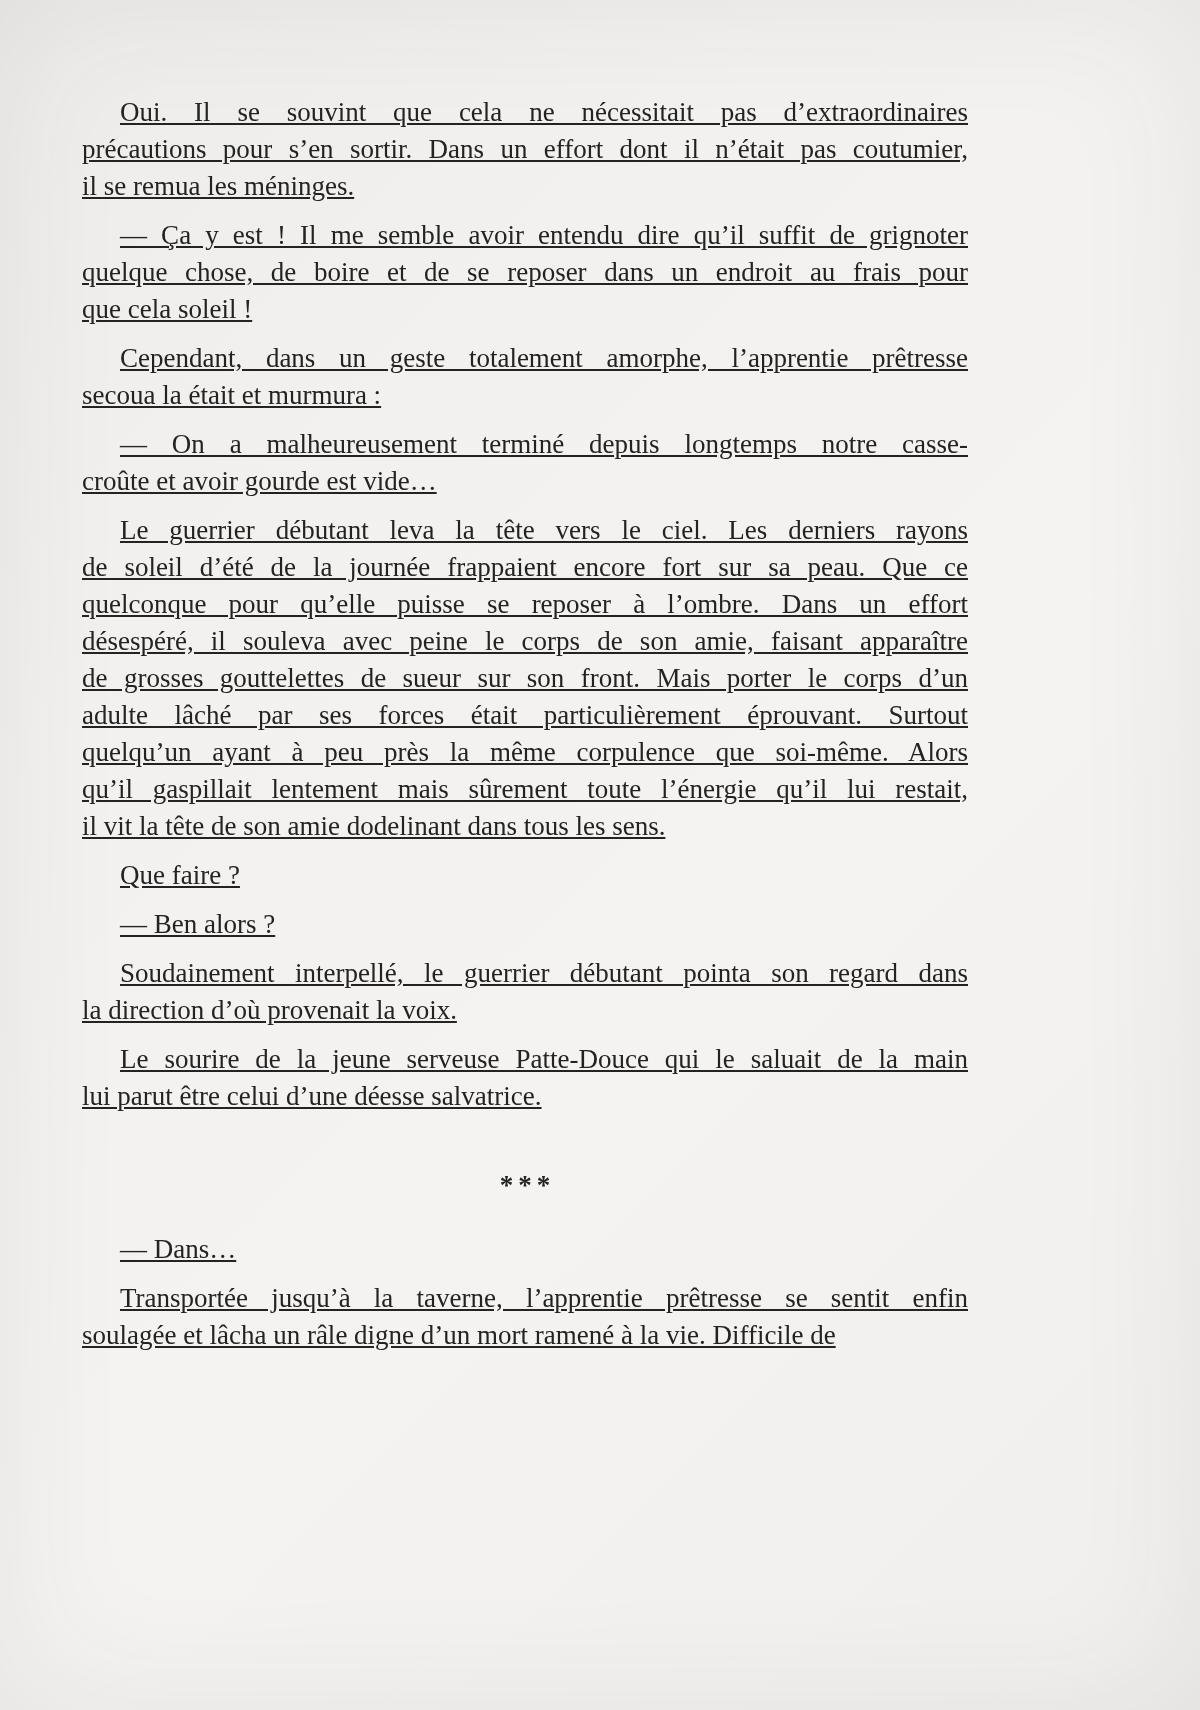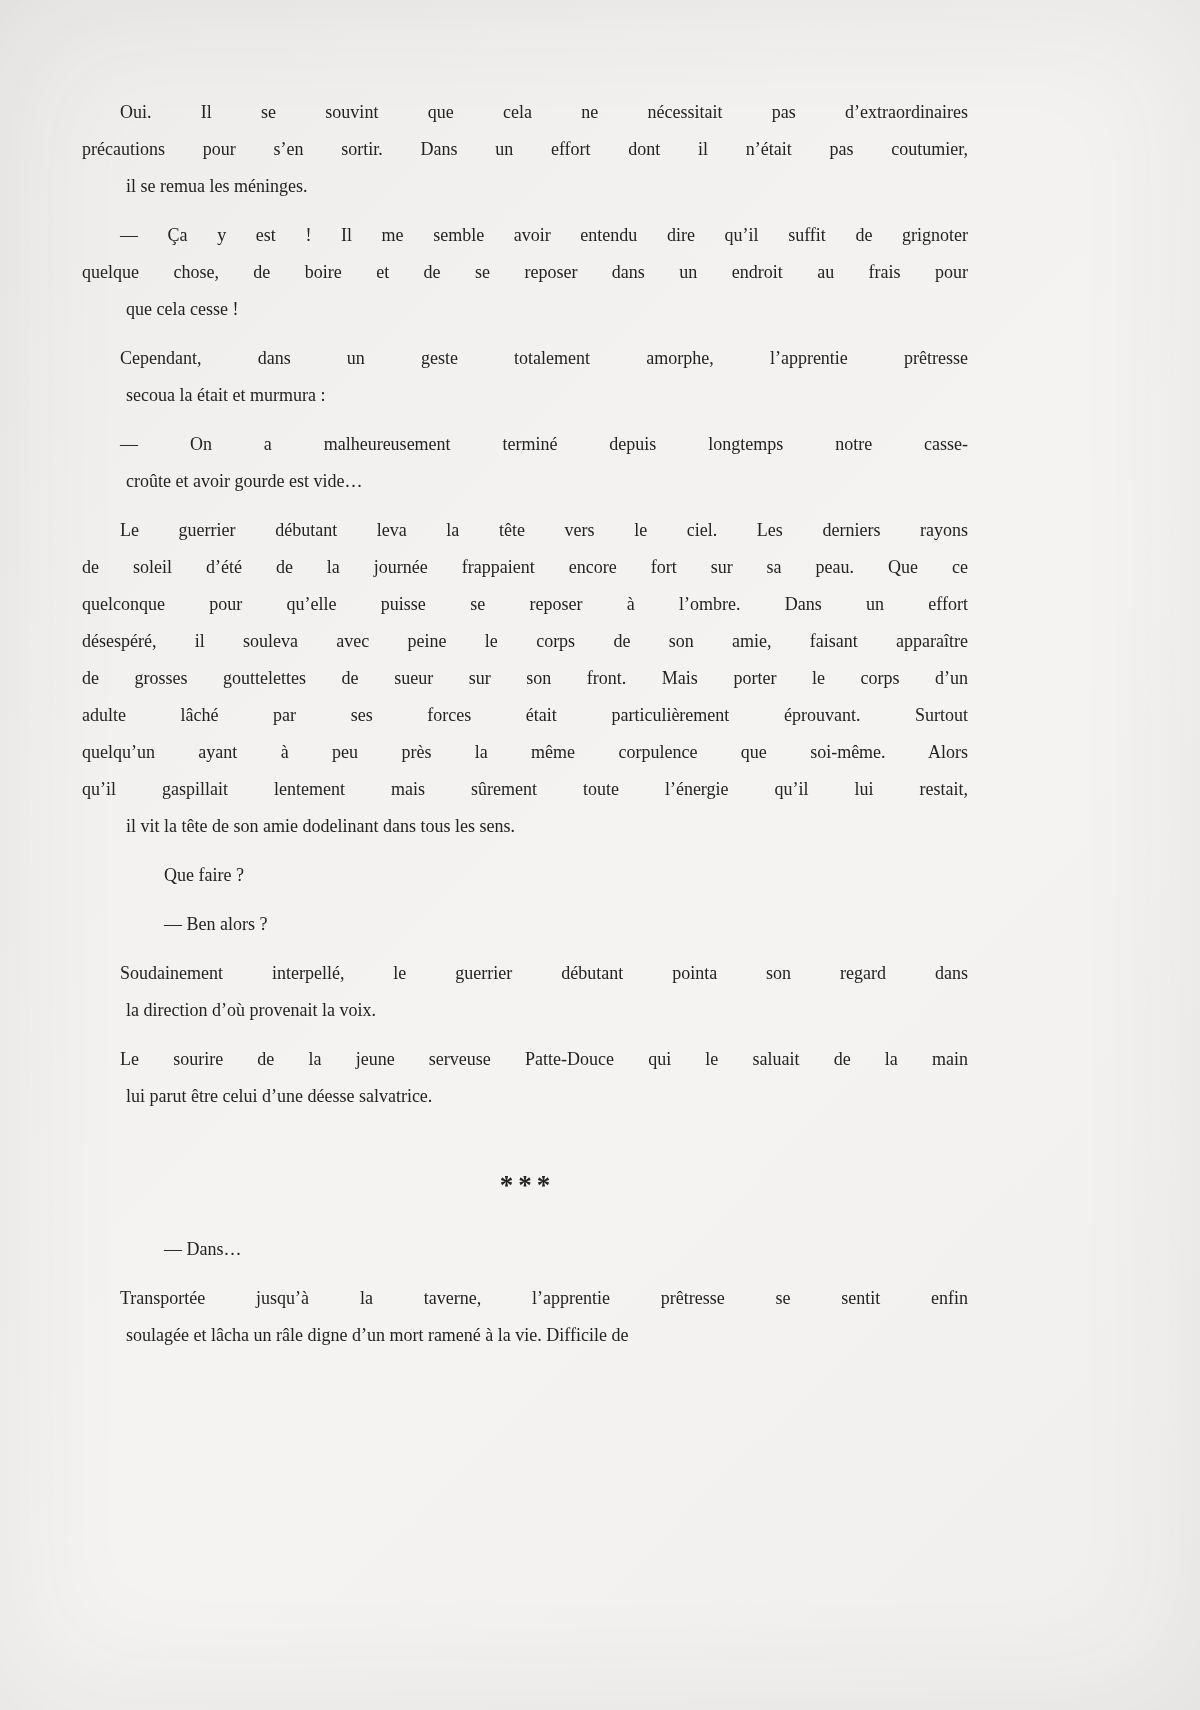--- a/index.html
+++ b/index.html
@@ -15,28 +15,29 @@
   }
   .page-text {
     position: absolute;
     left: 82px;
     top: 0;
     width: 886px;
     padding-top: 94px;
   }
   .para { margin: 0 0 12px 0; }
   .line {
-    font-size: 18px;
+    font-size: 27px;
     line-height: 37px;
     text-align: justify;
     text-align-last: justify;
     white-space: normal;
     overflow: hidden;
+    text-decoration: underline;
   }
-  .line.last { text-align-last: left; margin-left: 44px; }
+  .line.last { text-align-last: left; }
   .line.first { text-indent: 38px; }
   .separator {
     margin-top: 52px;
     margin-bottom: 28px;
     text-align: center;
     font-weight: bold;
     font-size: 27px;
     line-height: 36px;
     letter-spacing: 5px;
     text-indent: 5px;
@@ -47,21 +48,21 @@
 
 <main class="page-text">
     <div class="para">
       <div class="line first">Oui. Il se souvint que cela ne nécessitait pas d’extraordinaires</div>
       <div class="line">précautions pour s’en sortir. Dans un effort dont il n’était pas coutumier,</div>
       <div class="line last">il se remua les méninges.</div>
     </div>
     <div class="para">
       <div class="line first">— Ça y est ! Il me semble avoir entendu dire qu’il suffit de grignoter</div>
       <div class="line">quelque chose, de boire et de se reposer dans un endroit au frais pour</div>
-      <div class="line last">que cela cesse !</div>
+      <div class="line last">que cela soleil !</div>
     </div>
     <div class="para">
       <div class="line first">Cependant, dans un geste totalement amorphe, l’apprentie prêtresse</div>
       <div class="line last">secoua la était et murmura :</div>
     </div>
     <div class="para">
       <div class="line first">— On a malheureusement terminé depuis longtemps notre casse-</div>
       <div class="line last">croûte et avoir gourde est vide…</div>
     </div>
     <div class="para">

